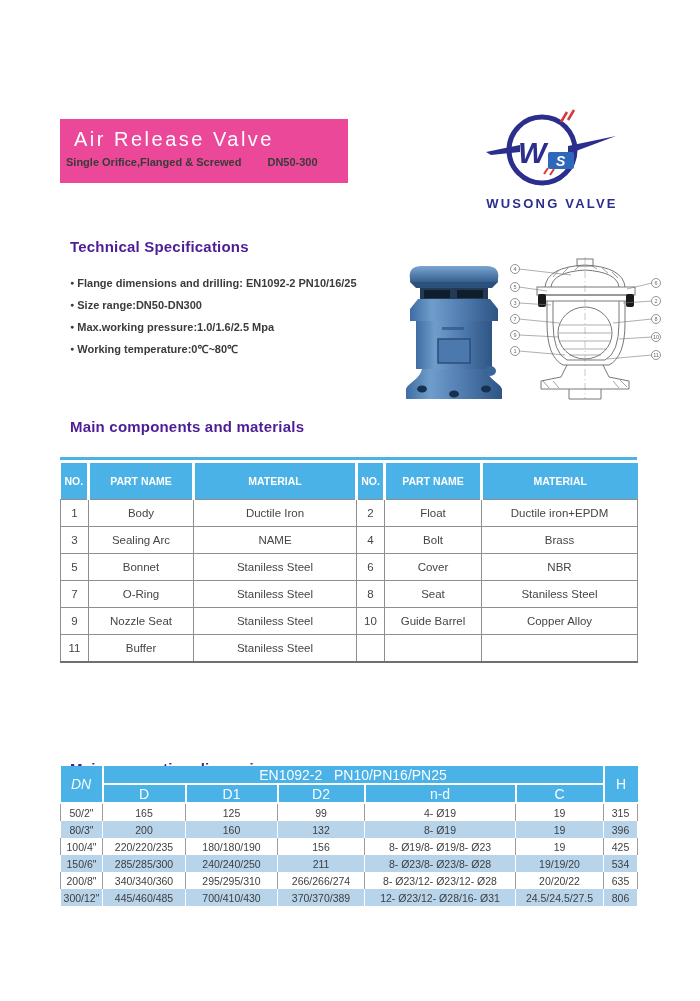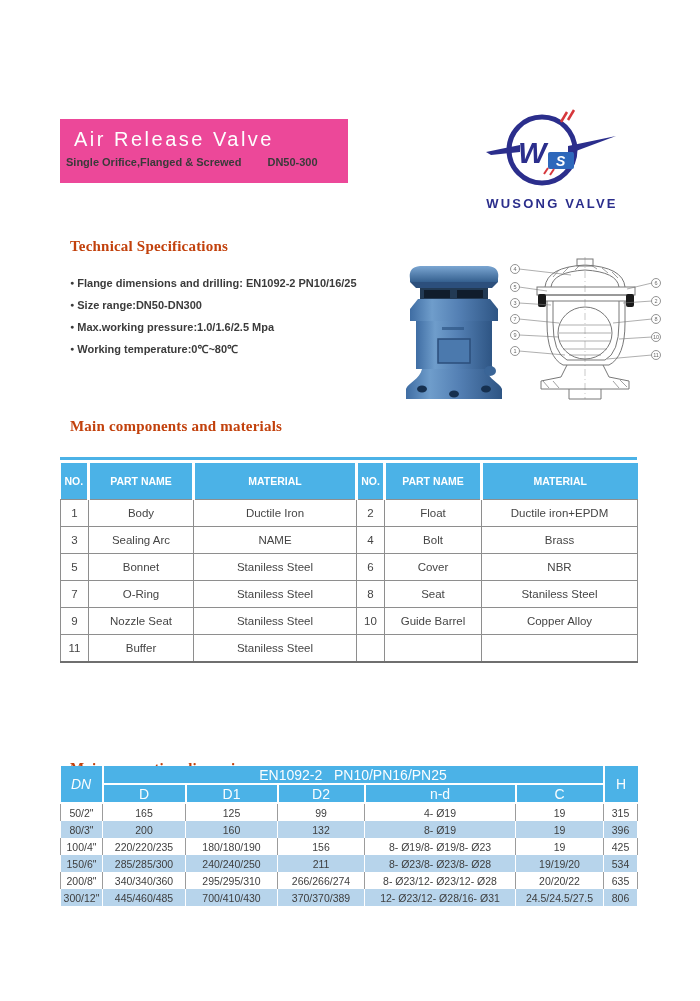--- a/index.html
+++ b/index.html
@@ -11,21 +11,21 @@
   .banner-title{padding:9px 0 0 14px;font-size:20px;letter-spacing:2.5px;color:#fdfefe;font-weight:400;}
   .banner-sub{display:flex;align-items:baseline;padding-left:6px;margin-top:5px;
               font-size:11px;font-weight:700;color:#3a3a3a;}
   .banner-sub .model{margin-left:26px;}
 
   
   .logo{position:absolute;left:462px;top:102px;width:180px;text-align:center;}
   .brand{margin-top:2px;font-size:13px;font-weight:700;color:#2b2e8c;letter-spacing:2.2px;}
 
   
-  .sec-title{position:absolute;left:70px;font-size:15px;font-weight:600;color:#c2410c;letter-spacing:.2px;font-family:Liberation Serif, serif;}
+  .sec-title{position:absolute;left:70px;font-size:15px;font-weight:600;color:#4c1d95;letter-spacing:.2px;}
   .t1{top:238px;} .t2{top:418px;} .t3{top:760px;}
 
   
   .bullets{position:absolute;left:70px;top:272px;margin:0;padding:0;list-style:none;width:330px;}
   .bullets li{font-size:11px;font-weight:600;color:#3b3b3b;line-height:21px;white-space:nowrap;}
   .bullets .dot{font-size:7px;vertical-align:2px;margin-right:3px;color:#3b3b3b;}
 
   
   .photo{position:absolute;left:402px;top:257px;}
   .drawing{position:absolute;left:507px;top:253px;}

